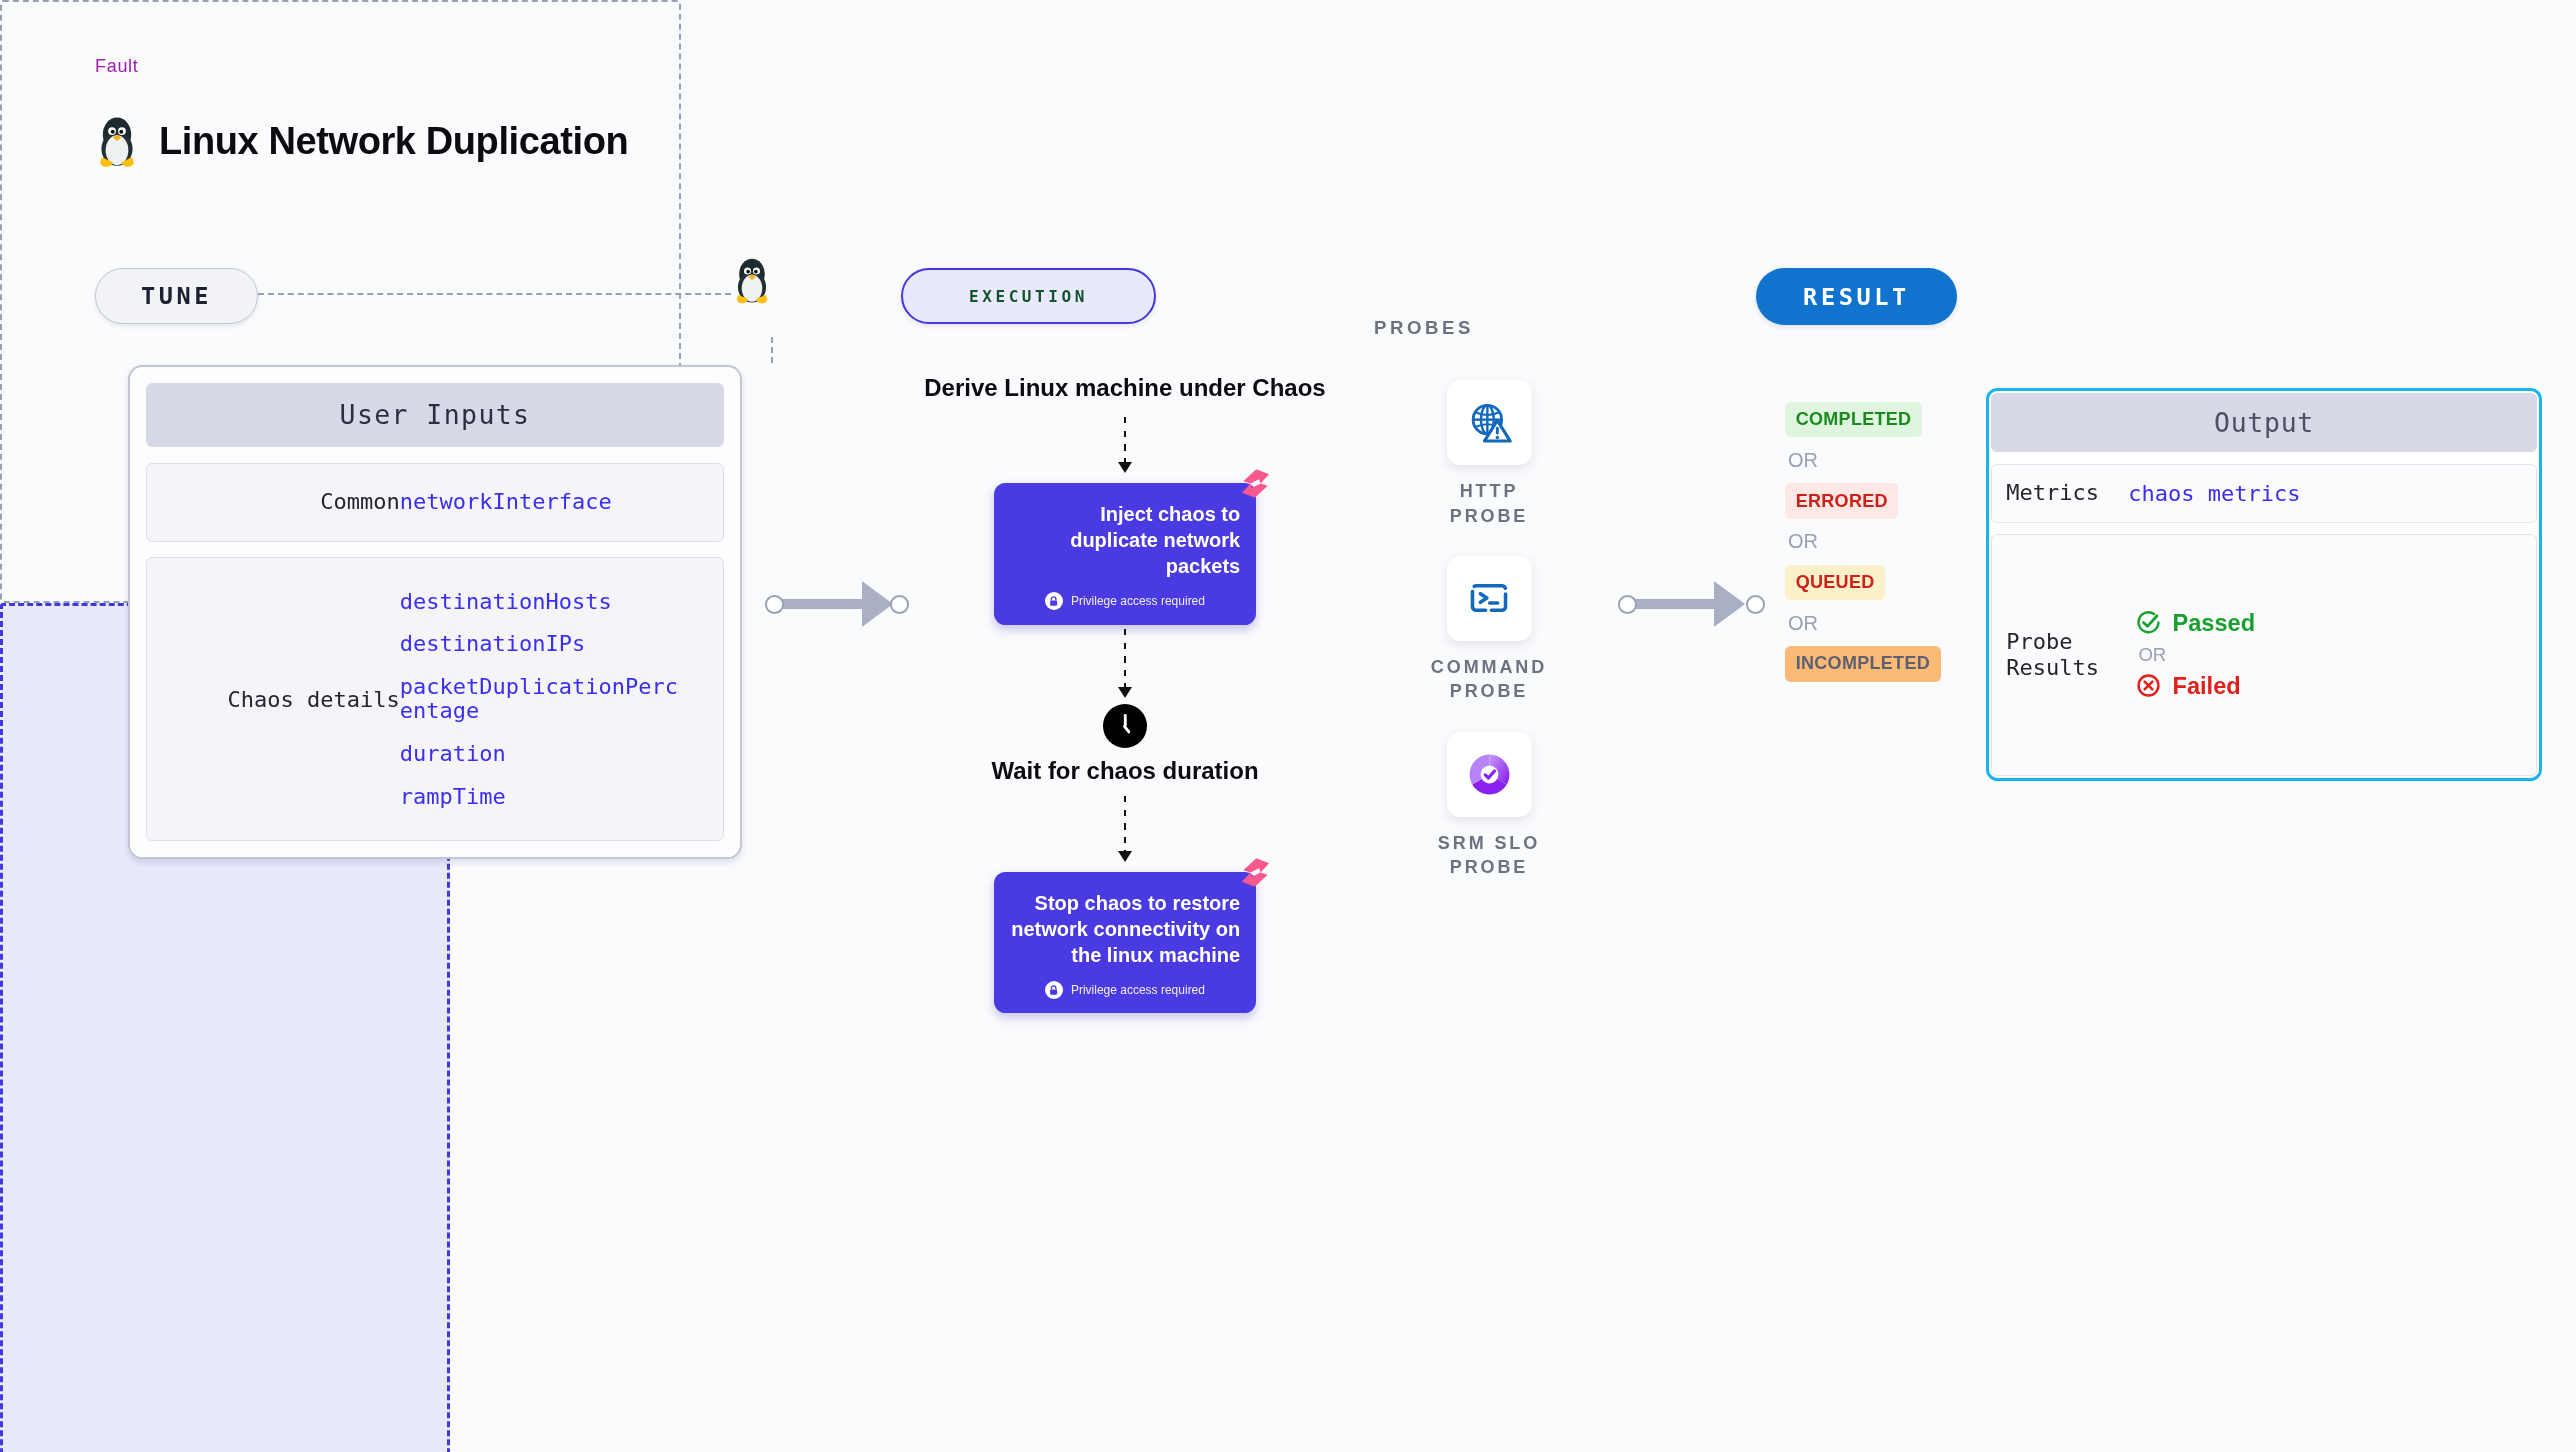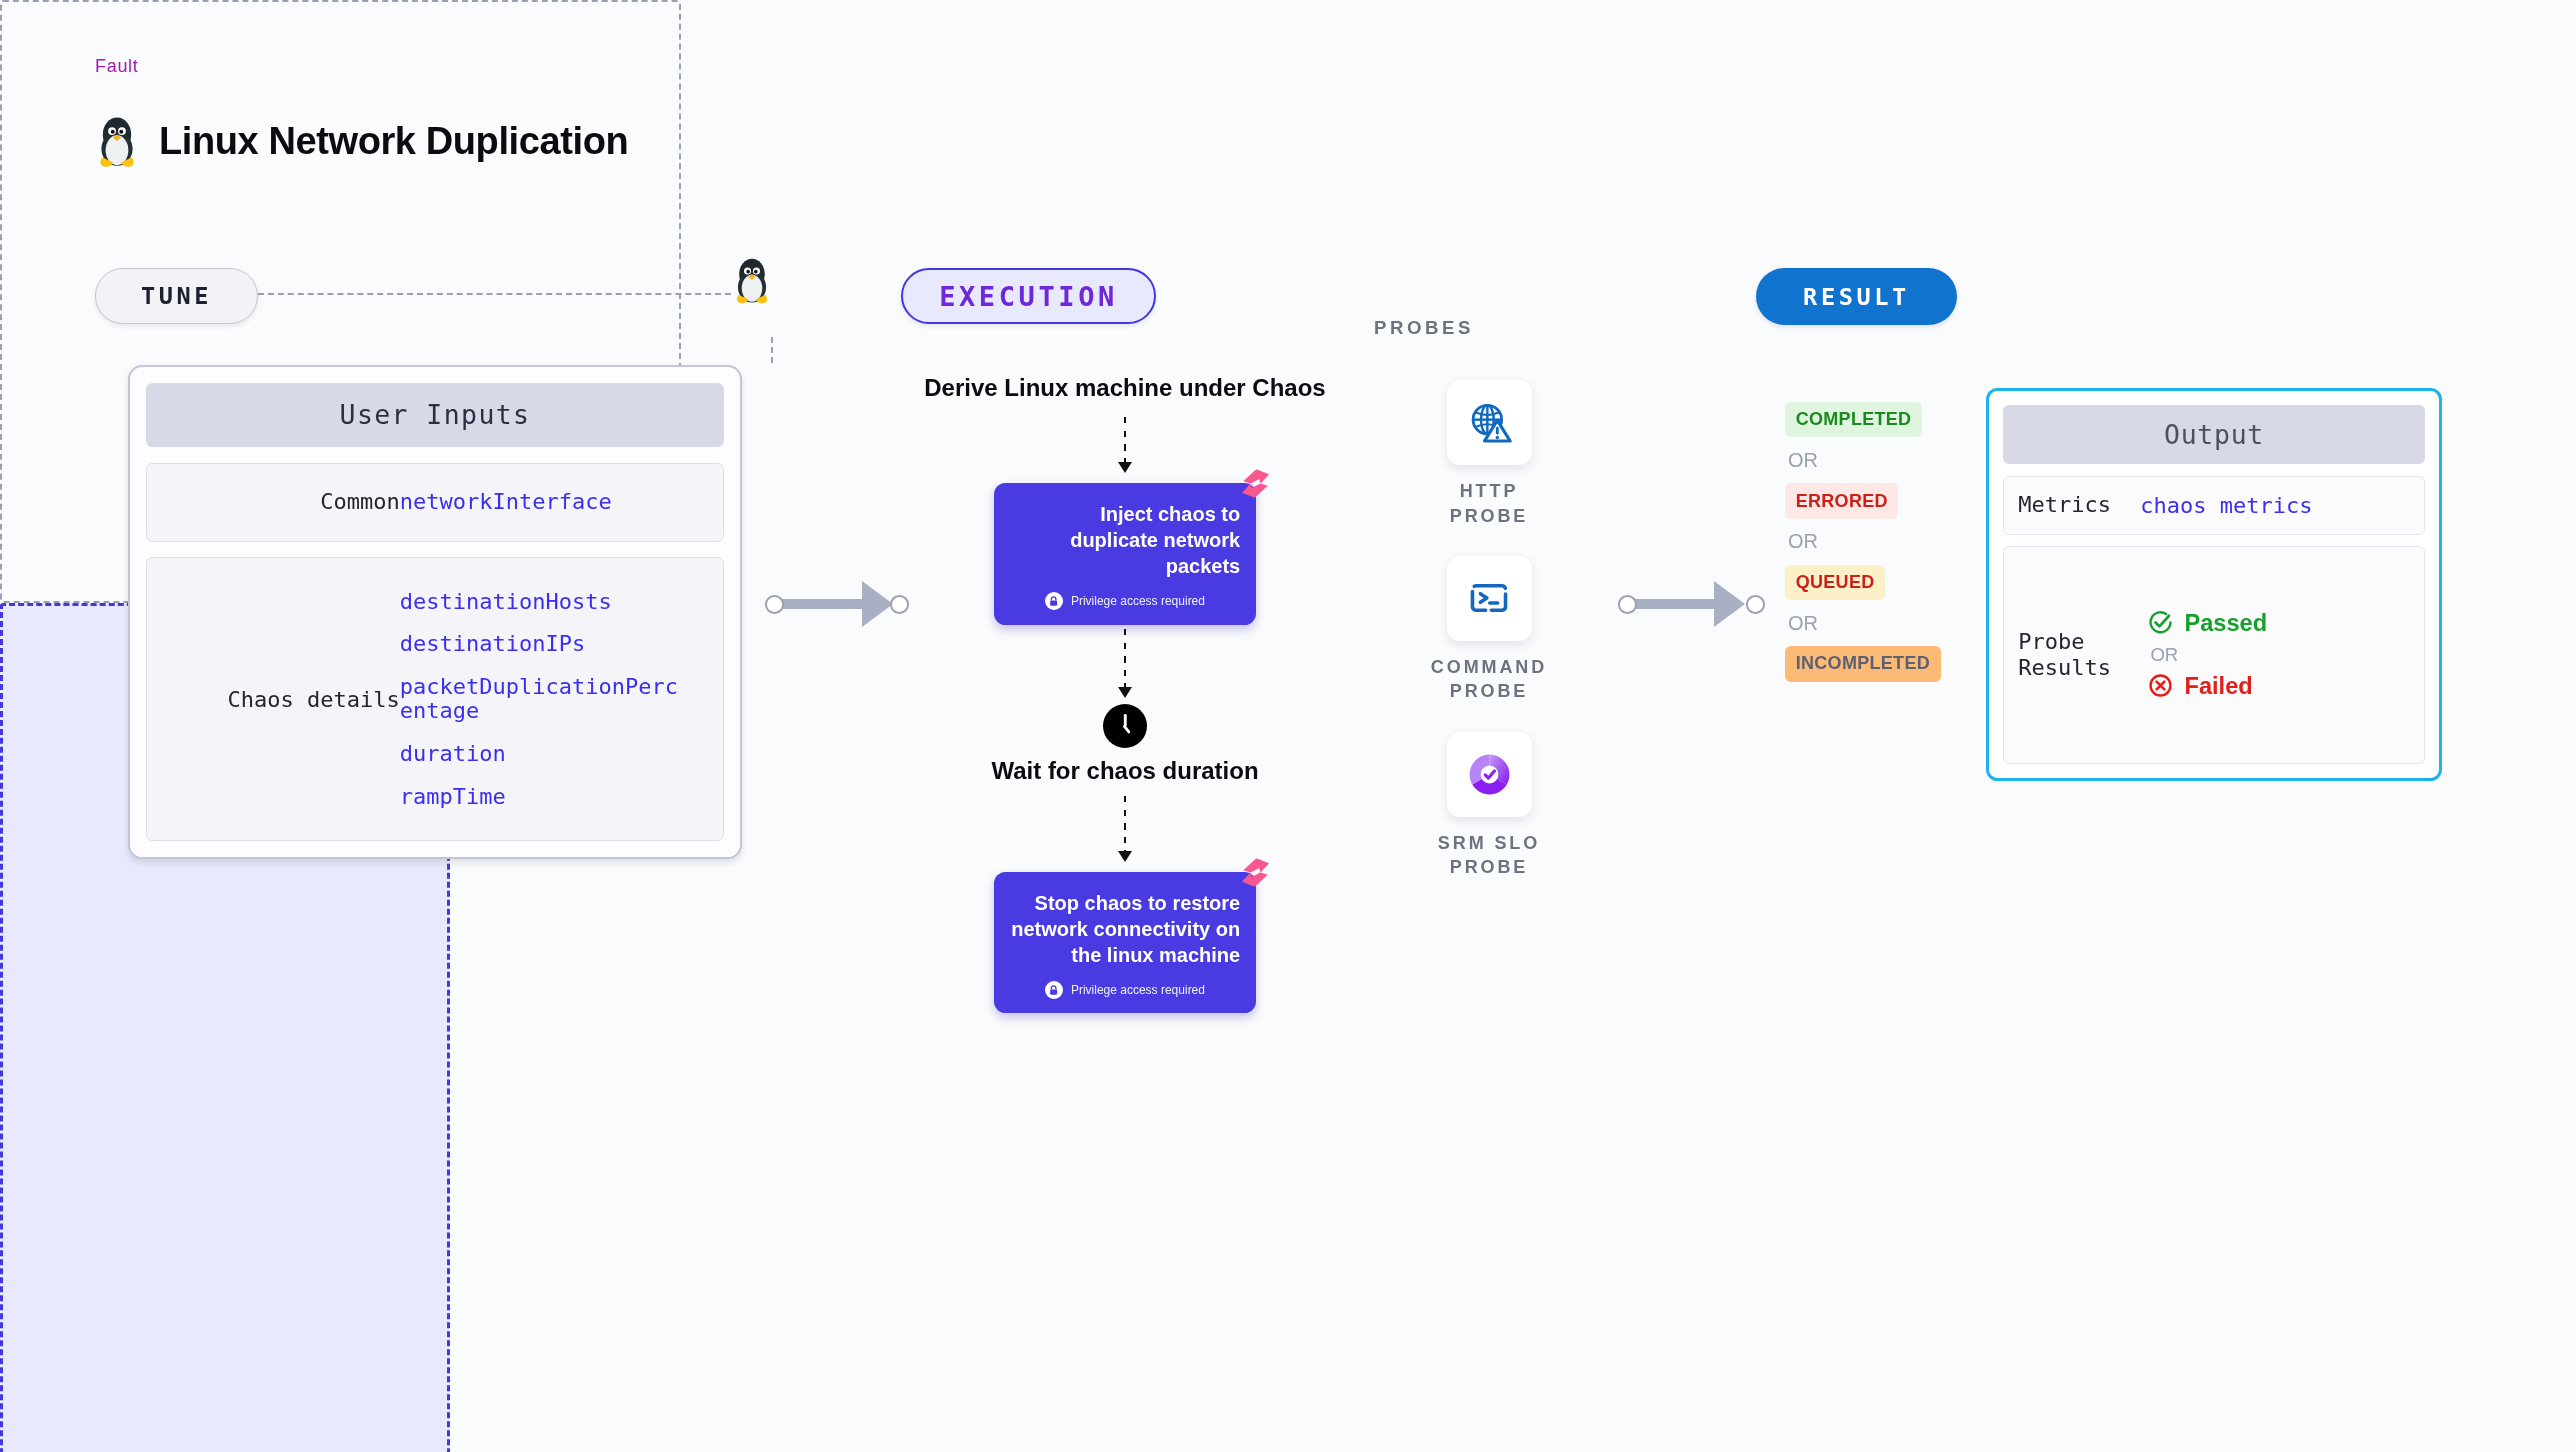--- a/index.html
+++ b/index.html
@@ -30,22 +30,22 @@
     font-family: "DejaVu Sans Mono", monospace;
     font-weight: 700; letter-spacing: 3.6px; z-index: 6;
   }
   #tune-pill {
     left: 95px; top: 268px; width: 163px; height: 56px;
     background: #f2f3f7; border: 1.4px solid #c3c6d4; color: #1d2030;
     font-size: 23.6px; box-shadow: 0 2.1px 5px rgba(30,35,70,.10);
   }
   #execution-pill {
     left: 901px; top: 268px; width: 255px; height: 56px;
-    background: #e8e9fc; border: 2.1px solid #4338e0; color: #6d28d9;
-    font-size: 27px; box-shadow: 0 2.1px 5px rgba(30,35,70,.10); text-align: center;
+    background: #e8e9fc; border: 2.1px solid #4338e0; color: #14532d;
+    font-size: 16px; box-shadow: 0 2.1px 5px rgba(30,35,70,.10); text-align: center;
   }
   #result-pill {
     left: 1756px; top: 268px; width: 201px; height: 57px;
     background: #1073ce; border: none; color: #ffffff;
     font-size: 23.6px; box-shadow: 0 2.1px 5px rgba(30,35,70,.12);
   }
   #tune-region {
     left: 93px; top: 294px; width: 681px; height: 603px;
     border: 2.9px dashed #9aa0b4; border-radius: 2.9px; background: transparent;
   }
@@ -149,23 +149,23 @@
     display: flex; flex-direction: column; align-items: flex-start; gap: 0;
   }
   .status-badge {
     display: inline-flex; align-items: center; border-radius: 5.7px;
     padding: 7.2px 10.7px; font-size: 18px; font-weight: 700; letter-spacing: 0.3px;
   }
   .or-text { font-size: 20px; color: #9aa0b4; margin: 11.5px 0 11.5px 2.9px; }
 
   
   #output-card {
-    position: absolute; left: 1986px; top: 388px; width: 456px; height: 393px;
+    position: absolute; left: 1986px; top: 388px; width: 556px; height: 393px;
     background: #ffffff; border: 3.6px solid #1bb3ec; border-radius: 11.5px;
-    padding: 14px; display: flex; flex-direction: column; gap: 11.5px;
+    padding: 2px; display: flex; flex-direction: column; gap: 11.5px;
   }
   .out-header {
     background: #d8d9e6; border-radius: 5.7px; height: 59px;
     display: flex; align-items: center; justify-content: center;
     font-family: "DejaVu Sans Mono", monospace; font-size: 26.5px; color: #4b5063; letter-spacing: 0.7px;
   }
   .out-row {
     background: #fbfbfd; border: 1.4px solid #e2e4ee; border-radius: 5.7px;
     display: flex; align-items: center; padding: 0 14.3px;
   }

